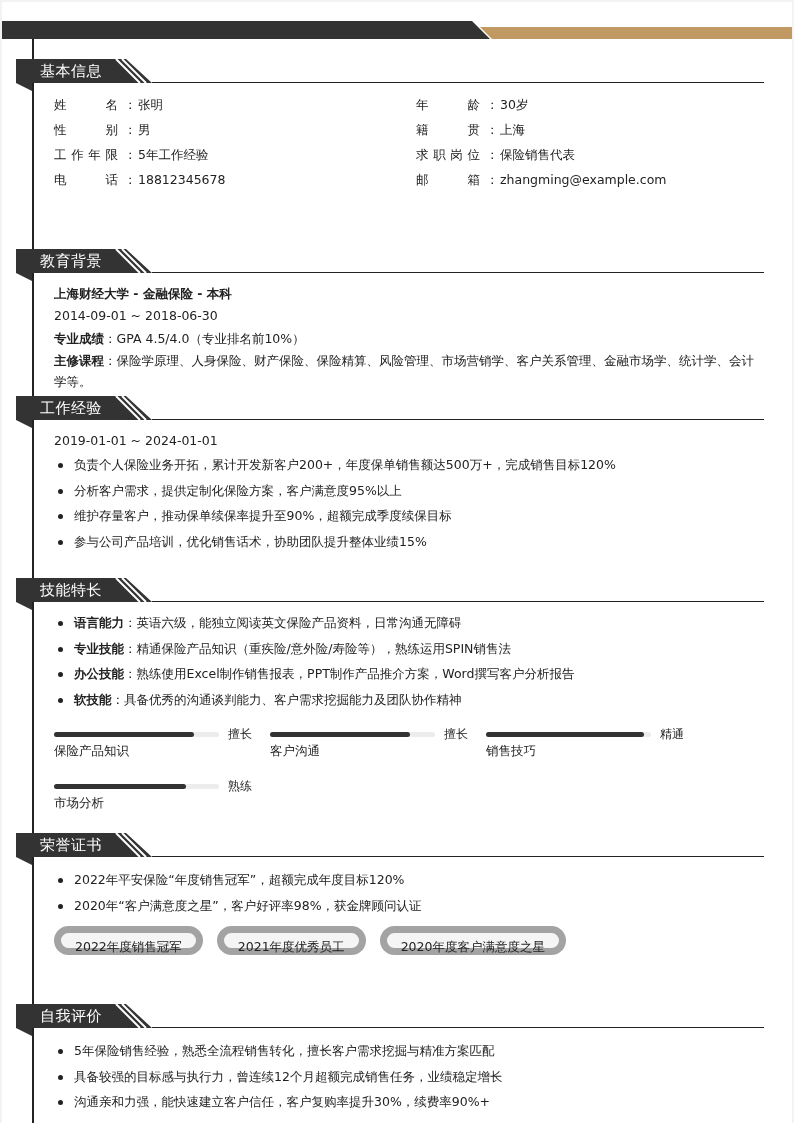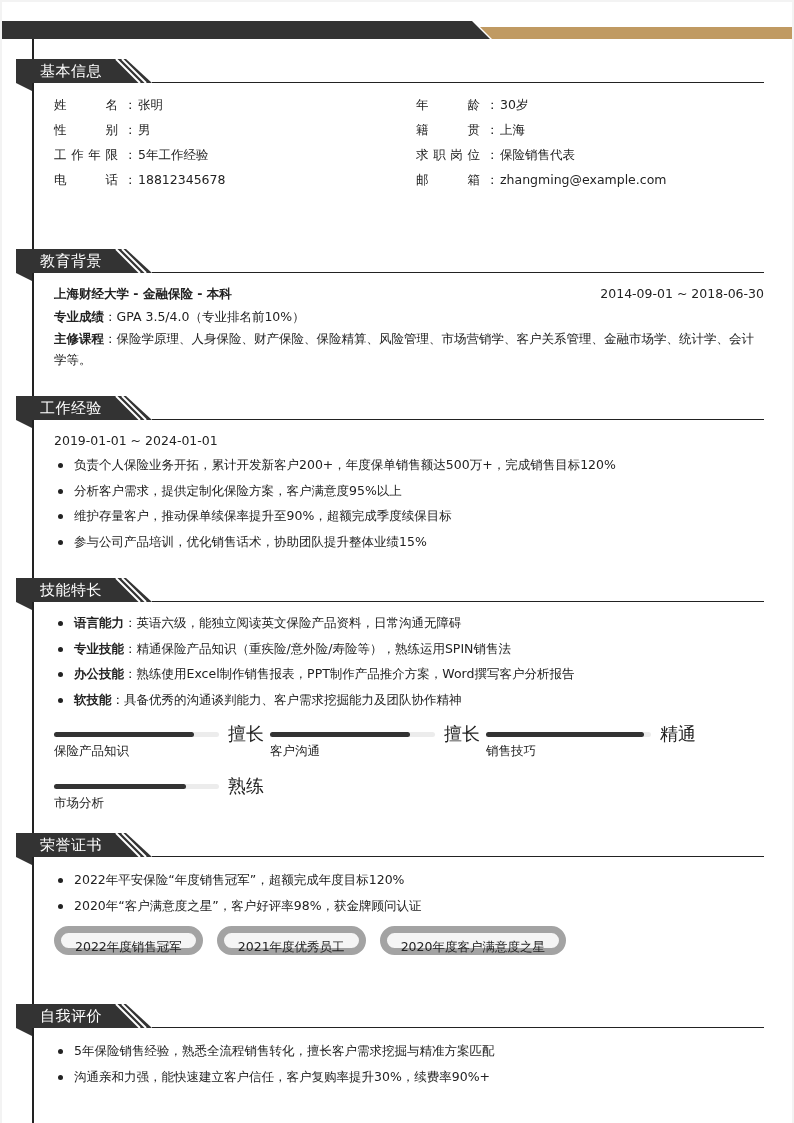--- a/index.html
+++ b/index.html
@@ -20,31 +20,31 @@
   .sec-title { position: absolute; left: 24px; top: 2px; color: #fff; font-size: 15px; line-height: 20px; letter-spacing: 0.5px; }
   .sec-rule { position: absolute; left: 136px; right: 0; top: 23px; height: 1.2px; background: #222; }
   .sec-body { padding: 8px 0 0 38px; }
 
   .info-grid { display: grid; grid-template-columns: 362px 1fr; row-gap: 6px; }
   .info-row { display: flex; font-size: 12.5px; line-height: 19px; }
   .info-label { width: 70px; display: flex; justify-content: space-between; padding-right: 6px; }
   .info-colon { width: 14px; }
 
   .line { font-size: 12.5px; line-height: 23px; }
-  .row-between { display: flex; justify-content: space-between; font-size: 12.5px; line-height: 22px; }
+  .row-between { display: flex; font-size: 12.5px; line-height: 22px; flex-direction: column; }
   .bold { font-weight: bold; }
   .bullets { list-style: none; }
   .bullets li { position: relative; padding-left: 20px; font-size: 12.5px; line-height: 25.5px; }
   .bullets li::before { content: ""; position: absolute; left: 4px; top: 11px; width: 5px; height: 5px; border-radius: 50%; background: #222; }
 
   .skills { display: grid; grid-template-columns: 216px 216px 216px; margin-top: 14px; row-gap: 8px; }
   .skill { position: relative; height: 44px; }
   .skill-track { position: absolute; left: 0; top: 6px; width: 165px; height: 5px; border-radius: 3px; background: #ececec; }
   .skill-fill { height: 5px; border-radius: 3px; background: #333; }
-  .skill-level { position: absolute; left: 174px; top: -1px; font-size: 18px; line-height: 18px; }
+  .skill-level { position: absolute; left: 174px; top: -1px; font-size: 12px; line-height: 18px; }
   .skill-name { position: absolute; left: 0; top: 16px; font-size: 12.5px; line-height: 18px; }
 
   .tags { display: flex; gap: 14px; margin-top: 8px; }
   .tag { border: 7px solid #a3a3a3; border-radius: 15px; background: #f5f5f5; height: 29px; padding: 0 14px; font-size: 12.5px; line-height: 27px; }
 </style>
 </head>
 <body>
 
 <div class="page">
   <div class="topbar-dark"></div>
@@ -149,21 +149,21 @@
         </svg>
       <div class="sec-fold"></div>
       <div class="sec-title">教育背景</div>
       <div class="sec-rule"></div>
     </div>
     <div class="sec-body" style="padding-top:10px;">
       <div class="row-between">
         <span class="bold">上海财经大学 - 金融保险 - 本科</span>
         <span>2014-09-01 ~ 2018-06-30</span>
       </div>
-      <div class="line"><span class="bold">专业成绩</span><span>：GPA 3.5/4.0（专业排名前10%）</span></div>
+      <div class="line"><span class="bold">专业成绩</span><span>：GPA 4.5/4.0（专业排名前10%）</span></div>
       <div class="line" style="line-height:21px"><span class="bold">主修课程</span><span>：保险学原理、人身保险、财产保险、保险精算、风险管理、市场营销学、客户关系管理、金融市场学、统计学、会计学等。</span></div>
     </div>
   </div>
 
   <div class="section" style="top:394px;">
     <div class="sec-head">
       <div class="sec-banner"></div>
       <svg class="sec-stripes" viewBox="0 0 40 24">
           <line x1="4" y1="0" x2="28" y2="24" stroke="#fff" stroke-width="2"></line>
           <line x1="10" y1="0" x2="34" y2="24" stroke="#fff" stroke-width="2"></line>
@@ -267,17 +267,18 @@
           <line x1="4" y1="0" x2="28" y2="24" stroke="#fff" stroke-width="2"></line>
           <line x1="10" y1="0" x2="34" y2="24" stroke="#fff" stroke-width="2"></line>
         </svg>
       <div class="sec-fold"></div>
       <div class="sec-title">自我评价</div>
       <div class="sec-rule"></div>
     </div>
     <div class="sec-body" style="padding-top:10px;">
       <ul class="bullets">
         <li>5年保险销售经验，熟悉全流程销售转化，擅长客户需求挖掘与精准方案匹配</li>
+        <li>具备较强的目标感与执行力，曾连续12个月超额完成销售任务，业绩稳定增长</li>
         <li>沟通亲和力强，能快速建立客户信任，客户复购率提升30%，续费率90%+</li>
       </ul>
     </div>
   </div>
 </div>
 
 </body></html>

